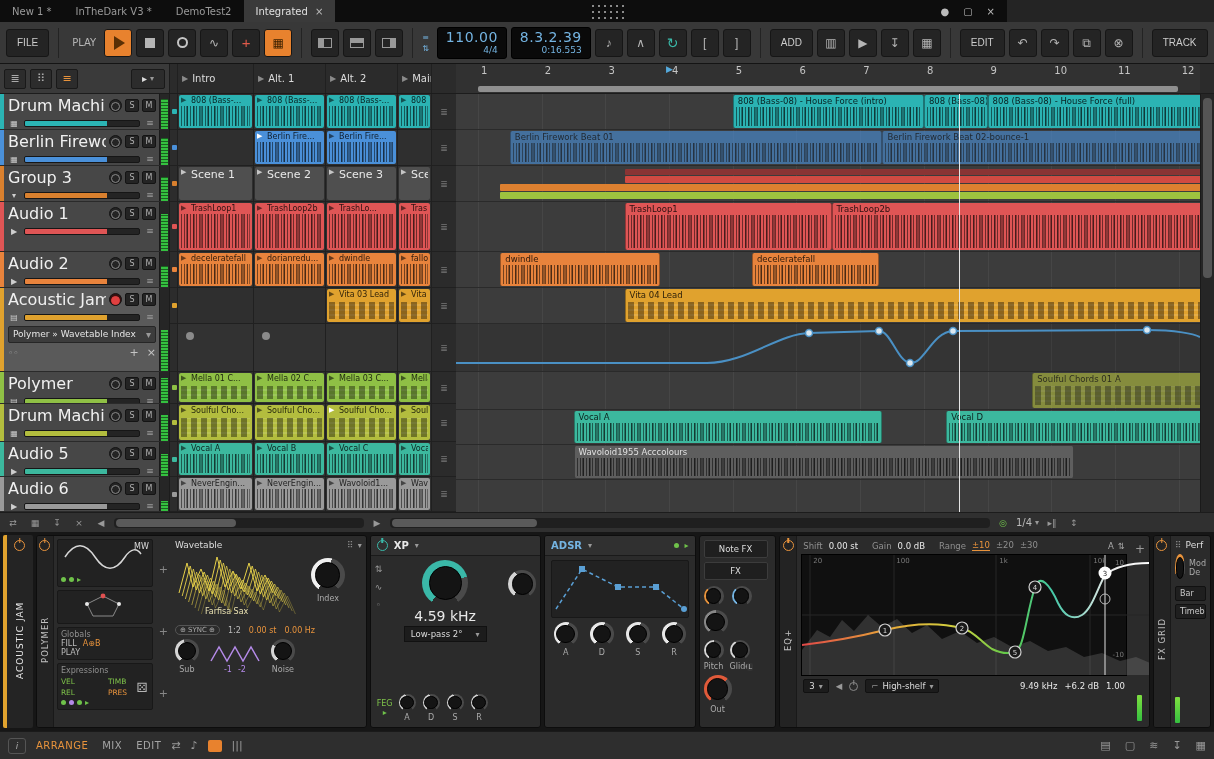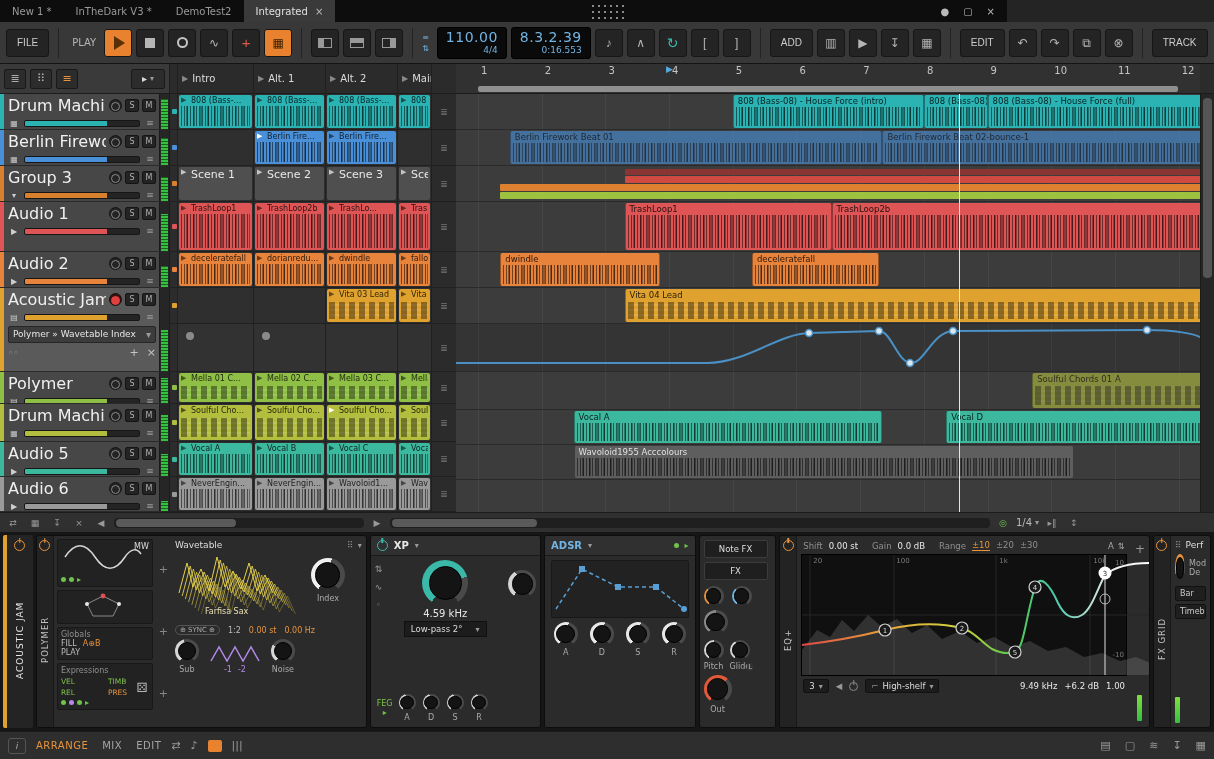--- a/index.html
+++ b/index.html
@@ -174,21 +174,21 @@
 .lfoWrap{display:flex;flex-direction:column;align-items:center}
 .lfoOct{font-size:8px;color:#b48ae8;display:flex;gap:6px}
 
 #xp{width:172px;flex-direction:column}
 .xpHead{display:flex;align-items:center;gap:6px;padding:4px 6px;background:#303030;border-bottom:1px solid #1a1a1a}
 .xpTitle{color:#e8e8e8;font-size:10px;font-weight:bold}
 .chev{color:#999;font-size:8px}
 .xpBody{flex:1;display:flex;padding:4px;gap:4px}
 .xpIconCol{display:flex;flex-direction:column;gap:8px;color:#999;font-size:9px;align-items:center;padding-top:4px}
 .xpCenter{flex:1;display:flex;flex-direction:column;align-items:center;gap:2px}
-.xpFreq{color:#e8e8e8;font-size:10px}
+.xpFreq{color:#e8e8e8;font-size:14px}
 .xpDrop{background:#1c1c1c;border:1px solid #111;border-radius:0;display:flex;align-items:center;gap:13px;padding:2px 6px;color:#ddd;font-size:8.5px}
 .xpRes{padding-top:10px}
 .xpFoot{display:flex;align-items:center;gap:6px;padding:2px 6px 5px}
 .fegLbl{font-size:8px;color:#7ec34a;display:flex;flex-direction:column;align-items:center}
 .knobRow{display:flex;gap:7px}
 
 #adsr{width:152px;flex-direction:column}
 .adsrBody{flex:1;padding:4px 6px;display:flex;flex-direction:column;gap:4px}
 .envWrap{background:#222;border:1px solid #181818;border-radius:2px}
 

